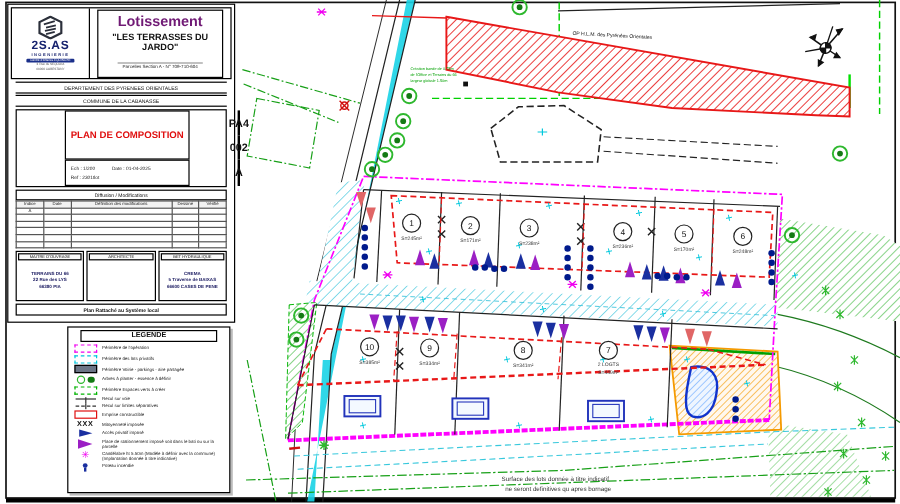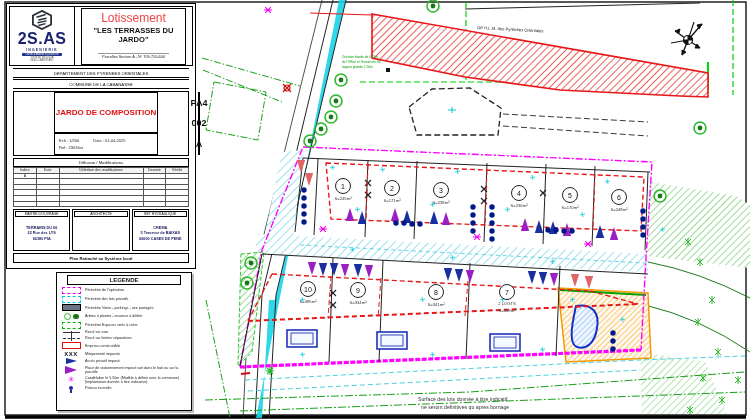--- a/index.html
+++ b/index.html
@@ -4,27 +4,27 @@
 <style>
   html,body{margin:0;padding:0;background:#fff;font-family:"Liberation Sans",sans-serif;}
   #stage{position:relative;width:750px;height:420px;background:#fff;overflow:hidden;}
   #plan-svg{position:absolute;left:0;top:0;}
 
   
   #tb{position:absolute;left:6px;top:3px;width:190px;height:266px;background:#fff;
       border:1.5px solid #000;box-sizing:border-box;z-index:5;}
   .tb-header{display:flex;margin:2px;border:1px solid #000;height:58px;}
   .logo-cell{width:62px;border-right:1px solid #000;display:flex;flex-direction:column;align-items:center;justify-content:center;padding:1px;}
-  .logo-name{font-weight:bold;font-size:16px;color:#16226e;letter-spacing:.5px;}
+  .logo-name{font-weight:bold;font-size:10px;color:#16226e;letter-spacing:.5px;}
   .logo-sub{font-size:3.4px;color:#16226e;letter-spacing:1.2px;font-weight:bold;}
   .logo-badge{background:#1a2f8a;color:#fff;font-size:2.6px;padding:0 3px;border-radius:1px;margin-top:1px;}
   .logo-addr{font-size:2.6px;color:#555;line-height:1.3;text-align:center;}
   .title-cell{flex:1;display:flex;flex-direction:column;align-items:center;justify-content:center;padding:2px;}
   .proj-box{border:1px solid #000;width:92%;text-align:center;padding:2px 0;}
-  .proj-title{font-weight:normal;font-size:12px;color:#ef4444;}
+  .proj-title{font-weight:bold;font-size:12px;color:#701a75;}
   .proj-sub{font-weight:bold;font-size:7.6px;color:#111;margin-top:1px;}
   .proj-parcels{font-size:3.8px;color:#222;margin-top:3px;border-top:1px solid #999;display:inline-block;padding:1px 4px 0;}
   .tb-bar{margin:1px 6px;border-top:1px solid #000;border-bottom:1px solid #000;text-align:center;font-size:4.3px;padding:1.5px 0;color:#111;}
   .tb-permis{margin:2px 6px;border:1px solid #000;text-align:center;font-weight:bold;font-size:8.5px;padding:3px 0;color:#111;}
   .tb-grid{margin:2px 6px;border:1px solid #000;display:grid;grid-template-columns:1fr 30px;grid-template-rows:21px 20px 22px;}
   .cell{border:0.5px solid #000;display:flex;align-items:center;justify-content:center;margin-left:40px;}
   .cell-doc{grid-row:1/3;font-weight:bold;color:#e01010;font-size:8px;text-align:center;}
   .cell-code{font-weight:bold;font-size:9px;color:#111;}
   .cell-ech{flex-direction:column;align-items:flex-start;justify-content:center;font-size:4px;color:#222;padding-left:4px;gap:2px;}
   .ech-row{display:flex;gap:14px;}
@@ -463,21 +463,21 @@
         <div class="proj-sub">"LES TERRASSES DU JARDO"</div>
         <div class="proj-parcels">Parcelles Section A - N° 709-710-604</div>
       </div>
     </div>
   </div>
 
   <div class="tb-bar">DEPARTEMENT DES PYRENEES ORIENTALES</div>
   <div class="tb-bar">COMMUNE DE LA CABANASSE</div>
 
   <div class="tb-grid">
-    <div class="cell cell-doc">JARDO DE COMPOSITION</div>
+    <div class="cell cell-doc">PLAN DE COMPOSITION</div>
     <div class="cell cell-code">PA4</div>
     <div class="cell cell-code">002</div>
     <div class="cell cell-ech">
       <div class="ech-row">
         <span>Ech : 1/200</span>
         <span>Date : 01-04-2025</span>
       </div>
       <div>Ref : 2301tlot</div>
     </div>
     <div class="cell cell-code">A</div>

